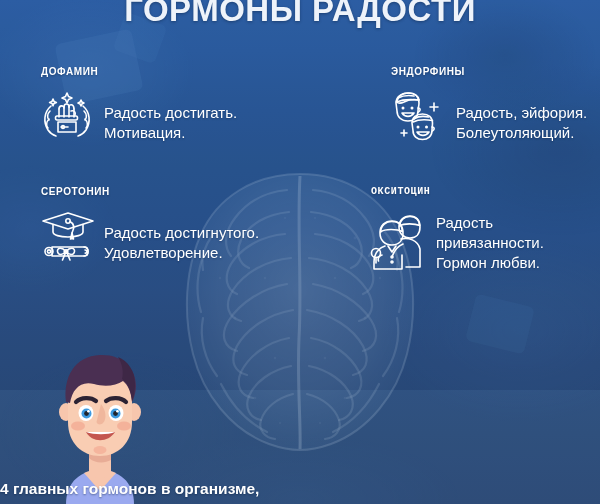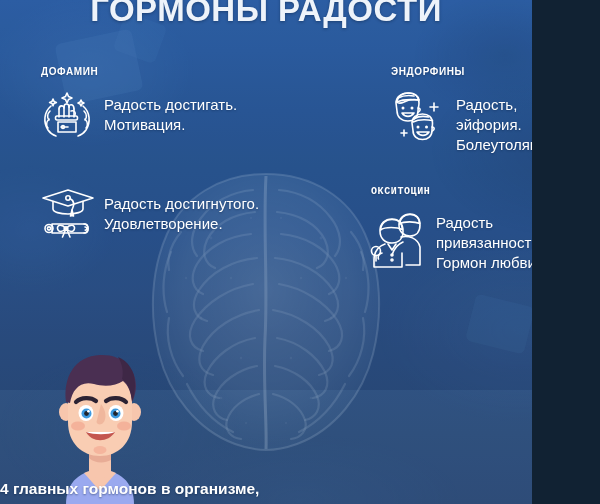--- a/index.html
+++ b/index.html
@@ -2,21 +2,21 @@
 <html><head>
 <meta charset="utf-8">
 <style>
   html, body {
     margin: 0;
     padding: 0;
     background: #123;
   }
   #poster {
     position: relative;
-    width: 532px;
+    width: 600px;
     height: 504px;
     overflow: hidden;
     font-family: "Liberation Sans", "DejaVu Sans", sans-serif;
     background: linear-gradient(180deg,
         #2f64ad 0%,
         #2d60a6 10%,
         #2b5b9c 22%,
         #2a5793 34%,
         #2a5490 46%,
         #2c5288 58%,
@@ -88,21 +88,21 @@
   .block { position: absolute; }
   .block-head {
     font-size: 10px;
     font-weight: bold;
     color: #ffffff;
     letter-spacing: .6px;
     text-shadow: 0 1px 2px rgba(10,30,60,.40);
     margin: 0 0 12px 0;
     white-space: nowrap;
   }
-  .block-body { display: flex; align-items: flex-start; }
+  .block-body { display: flex; align-items: flex-end; }
   .block-icon {
     flex: 0 0 auto;
     width: 58px;
     height: 54px;
   }
   .block-icon svg { width: 100%; height: 100%; display: block; }
   .block-text {
     font-size: 15px;
     line-height: 1.34;
     color: #ffffff;
@@ -309,20 +309,21 @@
           <path d="M46 14 L46 22 M42 18 L50 18"></path>
           <path d="M16 41 L16 47 M13 44 L19 44"></path>
         </svg>
       </span>
       <span class="block-text">Радость, эйфория.
 Болеутоляющий.</span>
     </div>
   </div>
 
   <div class="block" id="block-serotonin">
+    <div class="block-head">СЕРОТОНИН</div>
     <div class="block-body">
       <span class="block-icon">
         <svg viewBox="0 0 60 54" xmlns="http://www.w3.org/2000/svg" fill="none" stroke="#ffffff" stroke-width="1.6" stroke-linecap="round" stroke-linejoin="round">
 
           <path d="M30 4 L55 12 L30 20 L5 12 Z"></path>
 
           <path d="M15 15.5 L15 23 C 15 26 22 28 30 28 C 38 28 45 26 45 23 L45 15.5"></path>
 
           <circle cx="30" cy="12" r="2.2"></circle>
 

